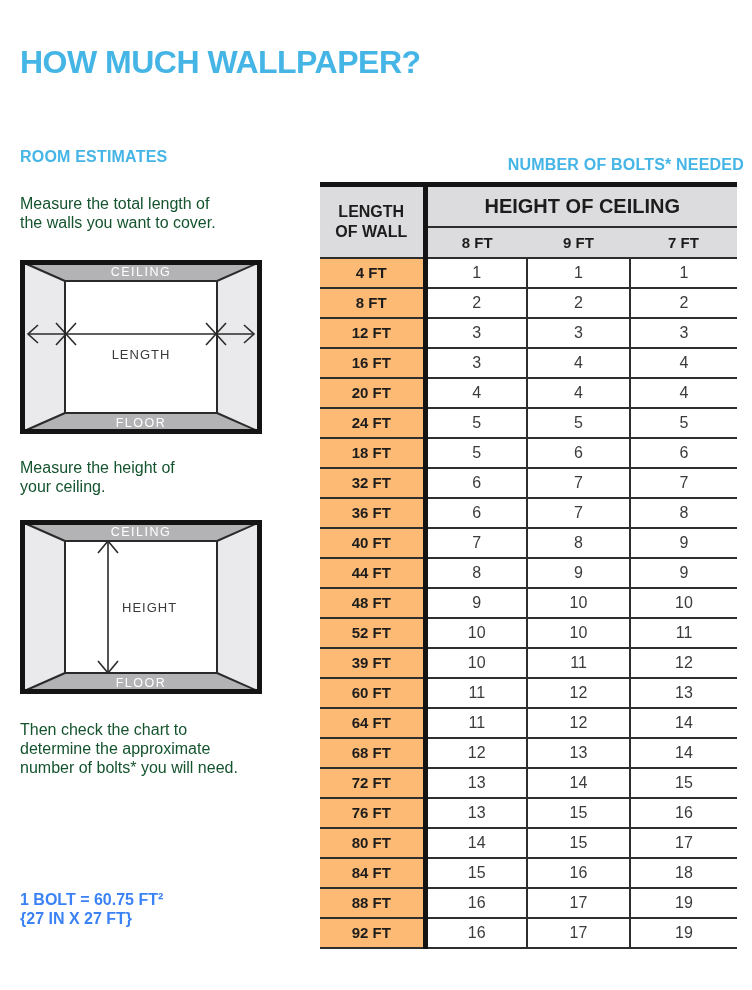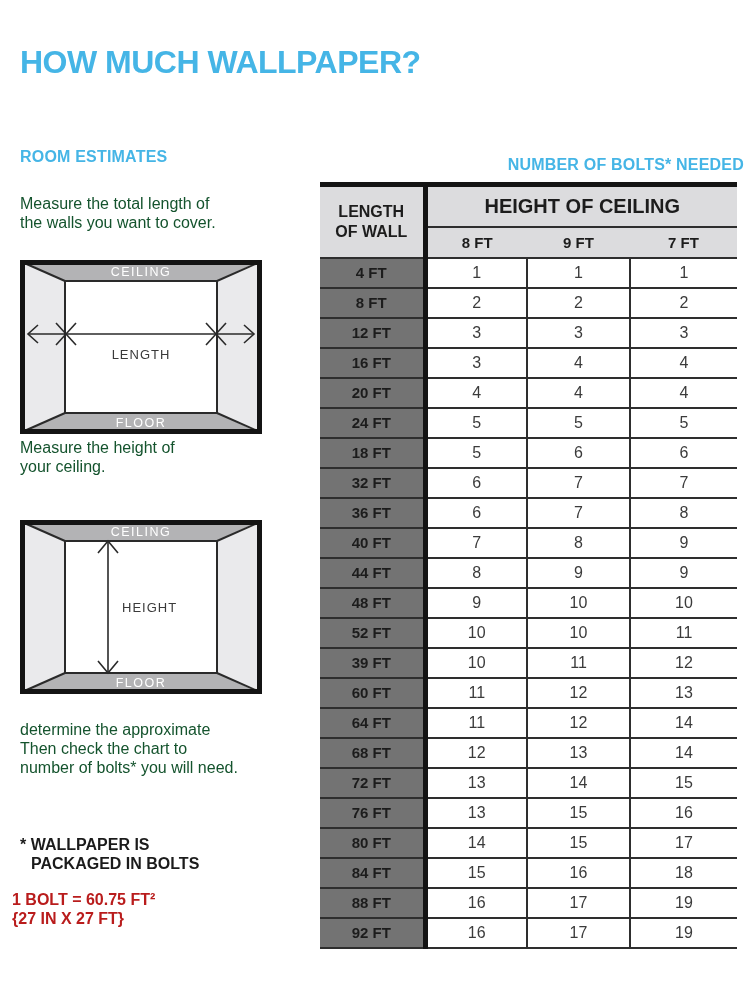--- a/index.html
+++ b/index.html
@@ -31,37 +31,37 @@
   .heading-room { left: 20px; top: 116px; }
   .heading-bolts { left: 327px; top: 124px; width: 417px; text-align: right; }
   .para {
     position: absolute;
     left: 20px;
     font-size: 16px;
     color: #14532d;
     line-height: 19px;
   }
   .para-1 { top: 162px; }
-  .para-2 { top: 406px; }
+  .para-2 { top: 426px; }
   .para-3 { top: 688px; }
   .footnote {
     position: absolute;
     left: 20px; top: 803px;
     font-size: 16px;
     font-weight: bold;
     color: #1b1b1b;
     line-height: 19px;
   }
   .footnote .indent { padding-left: 11px; }
   .bolt-info {
     position: absolute;
-    left: 12px; top: 858px;
-    font-size: 16px;
-    font-weight: bold;
-    color: #b91c1c;
+    left: 20px; top: 858px;
+    font-size: 16px;
+    font-weight: bold;
+    color: #3b82f6;
     line-height: 19px;
   }
   .diagram {
     position: absolute;
     left: 20px;
     width: 199px;
     height: 174px;
   }
   .diagram-1 { top: 228px; }
   .diagram-2 { top: 488px; }
@@ -99,21 +99,21 @@
     text-align: center;
   }
   tr.sub-header th {
     border-bottom: 2px solid #2e2e2e;
     height: 31px;
     font-size: 15px;
     font-weight: bold;
     text-align: center;
   }
   tbody th {
-    background: #737373;
+    background: #fdba74;
     border-right: 5px solid #141414;
     border-bottom: 2px solid #2e2e2e;
     font-weight: bold;
     font-size: 15px;
     color: #1c1c1c;
     text-align: center;
     height: 30px;
   }
   tbody td {
     background: #ffffff;
@@ -203,29 +203,25 @@
         <polyline points="78,141 88,153 98,141"></polyline>
       </g>
       <text x="121" y="16" text-anchor="middle" class="diag-room-text">CEILING</text>
       <text x="121" y="167" text-anchor="middle" class="diag-room-text">FLOOR</text>
       <text x="102" y="92" text-anchor="start" class="diag-dim-text">HEIGHT</text>
       <rect x="2.5" y="2.5" width="237" height="169" fill="none" stroke="#141414" stroke-width="5"></rect>
     </svg>
   </div>
 
   <div class="para para-3">
+    <div>Then check the chart to</div>
     <div>determine the approximate</div>
-    <div>Then check the chart to</div>
     <div>number of bolts* you will need.</div>
   </div>
 
-  <div class="footnote">
-    <div>* WALLPAPER IS</div>
-    <div class="indent">PACKAGED IN BOLTS</div>
-  </div>
 
   <div class="bolt-info">
     <div>1 BOLT = 60.75 FT²</div>
     <div>{27 IN X 27 FT}</div>
   </div>
 
   <div class="bolt-table-wrap">
     <table class="bolt-table">
       <colgroup>
         <col style="width:105px">

